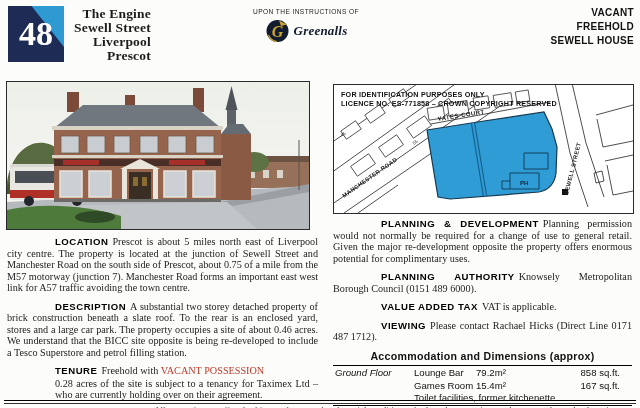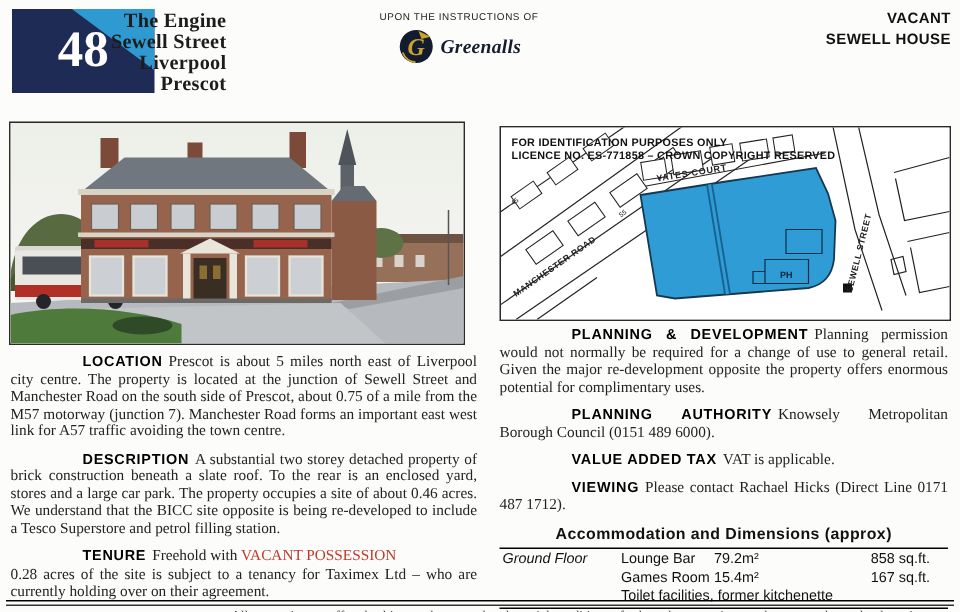--- a/index.html
+++ b/index.html
@@ -4,21 +4,21 @@
 <style>
   html,body{margin:0;padding:0;}
   body{
     width:640px;height:408px;position:relative;overflow:hidden;
     background:#fcfcfa;color:#1c1c1c;
     font-family:"Liberation Serif", serif;
   }
   .abs{position:absolute;}
 
   
-  .lot-badge{left:8px;top:6px;width:56px;height:56px;background:#1e2c55;padding-left:39px;}
+  .lot-badge{left:8px;top:6px;width:56px;height:56px;background:#1e2c55;}
   .lot-badge .tri{position:absolute;inset:0;background:#2f9ad2;
     -webkit-clip-path:polygon(42% 0,100% 0,100% 73%);clip-path:polygon(42% 0,100% 0,100% 73%);}
   .lot-badge .num{position:absolute;inset:0;display:flex;align-items:center;justify-content:center;
     color:#fff;font-family:"Liberation Serif",serif;font-weight:bold;font-size:34px;}
   .title{left:74px;top:7px;font-weight:bold;font-size:13.5px;line-height:14px;letter-spacing:.2px;text-align:right;}
   .instructions{left:243px;top:8px;width:126px;text-align:center;}
   .instructions-label{font-family:"Liberation Sans",sans-serif;font-size:6.6px;letter-spacing:.4px;color:#222;}
   .brand-row{display:flex;align-items:center;justify-content:center;gap:4px;margin-top:3px;}
   .brand{font-family:"Liberation Serif",serif;font-weight:bold;font-style:italic;font-size:13px;color:#131c2e;letter-spacing:.2px;}
   .status{right:6px;top:6px;text-align:right;font-family:"Liberation Sans",sans-serif;
@@ -28,21 +28,21 @@
   .photo{left:6px;top:81px;width:302px;height:147px;border:1px solid #2a2a2a;background:#e9ebe7;}
   .map{left:333px;top:84px;width:299px;height:128px;border:1px solid #2a2a2a;background:#fff;}
   .photo svg,.map svg{display:block;width:100%;height:100%;}
 
   
   .col-left{left:7px;top:236px;width:311px;}
   .col-right{left:333px;top:218px;width:299px;}
   .para{font-size:10.2px;line-height:11.5px;text-align:justify;margin:0 0 7px 0;color:#222;}
   .ph{font-family:"Liberation Sans",sans-serif;font-weight:bold;font-size:9.6px;letter-spacing:.5px;color:#000;margin-right:4px;margin-left:48px;}
   .red{color:#bf3a2b;}
-  .tenure-body{margin-top:1px;}
+  .tenure-body{margin-top:1px;margin-left:48px;}
 
   
   .acc{font-family:Liberation Sans, sans-serif;font-size:9.6px;color:#111;}
   .acc-title{text-align:center;font-weight:bold;font-size:10.6px;letter-spacing:.3px;margin:1px 0 3px 0;}
   .rule{border-top:1.2px solid #000;}
   .acc-row{display:grid;grid-template-columns:79px 62px 68px 1fr;padding:1.5px 0 0 2px;}
   .acc-row .floor{font-style:italic;}
   .acc-row .imp{text-align:right;padding-right:12px;}
   .acc-row .span{grid-column:2 / -1;}
   .acc .rule.mid{margin-top:2px;}
@@ -76,20 +76,21 @@
       <path d="M14,2.6 L22,6.5 L16,8 Z" fill="#c9a22f"></path>
       <text x="12.5" y="18.5" text-anchor="middle" font-family="Liberation Serif, serif" font-style="italic" font-weight="bold" font-size="16" fill="#c9a22f">G</text>
       <path d="M3.5,17 A10,10 0 0 0 12,23.5" stroke="#c9a22f" stroke-width="1.2" fill="none"></path>
     </svg>
     <span class="brand">Greenalls</span>
   </div>
 </div>
 
 <div class="abs status">
   <div>VACANT</div>
+  <div>FREEHOLD</div>
   <div>SEWELL HOUSE</div>
 </div>
 
 <div class="abs photo">
   <svg viewBox="0 0 302 147" preserveAspectRatio="none">
     <defs>
       <linearGradient id="skyg" x1="0" y1="0" x2="0" y2="1">
         <stop offset="0" stop-color="#edefe9"></stop>
           <stop offset="1" stop-color="#f7f7f3"></stop>
       </linearGradient>

